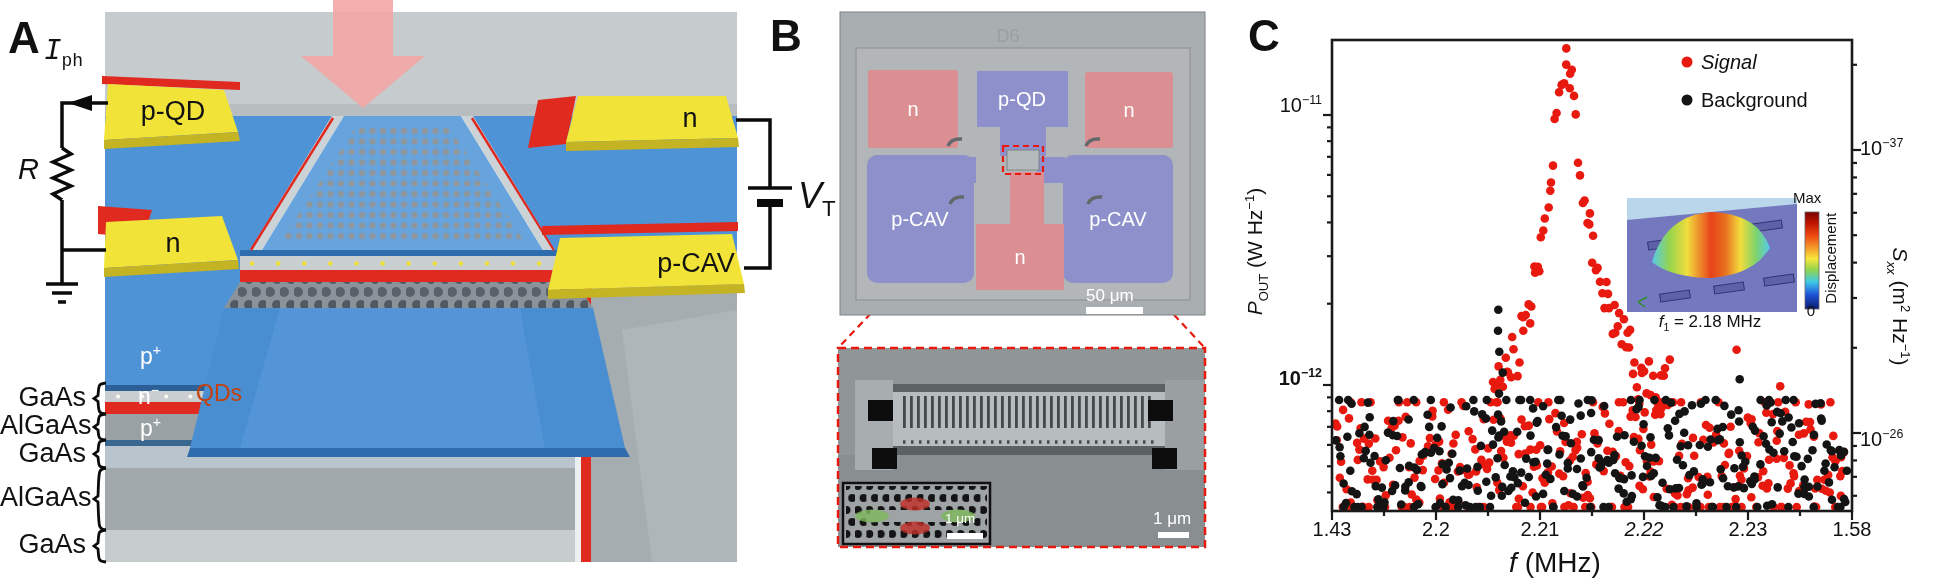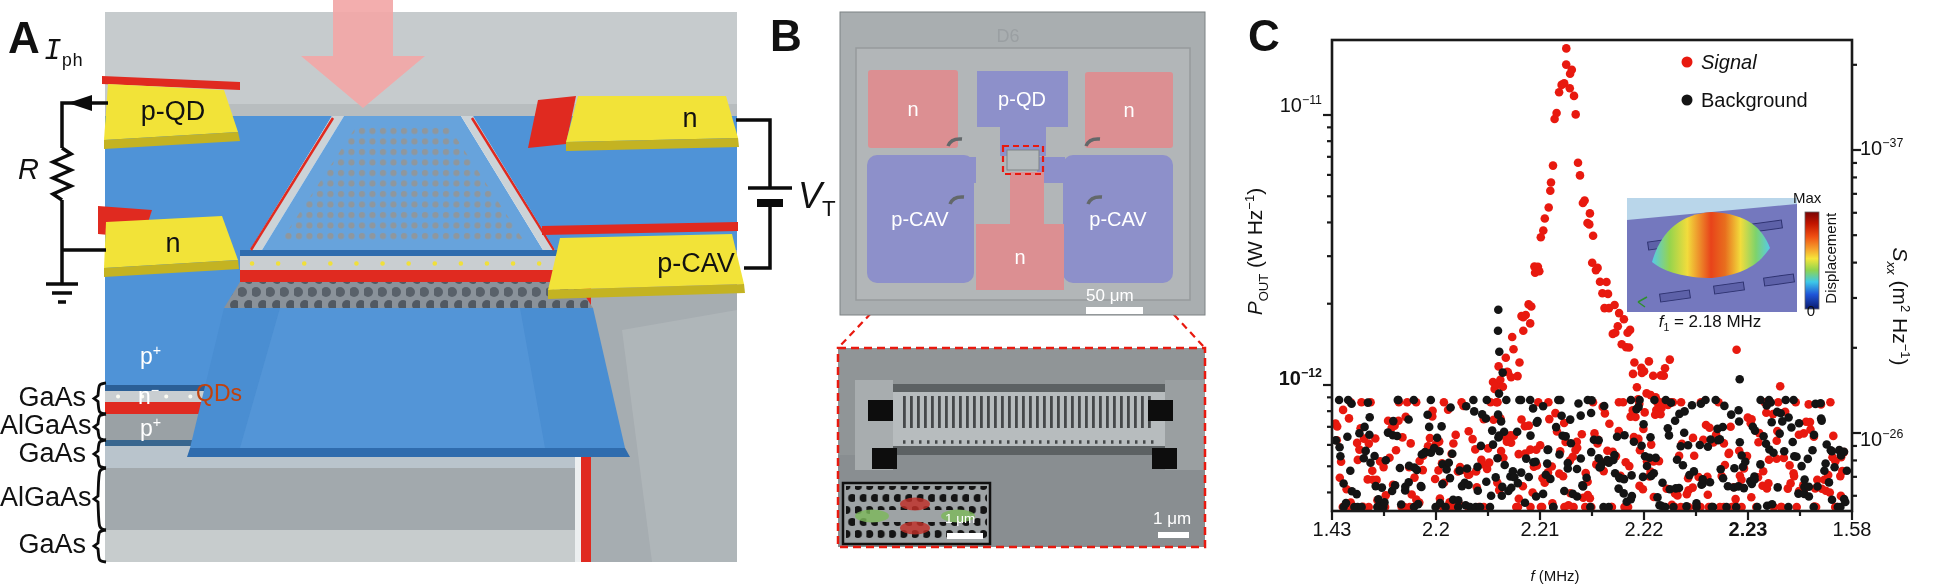--- a/index.html
+++ b/index.html
@@ -1106,31 +1106,31 @@
   <div class="t" style="left:1701px;top:89px;font-size:20px;">Background</div>
 
   <div class="t rt tick" style="left:1242px;top:94px;width:80px;"><span>10</span><span class="sup">−11</span></div>
   <div class="t rt tick" style="left:1242px;top:367px;width:80px;font-weight:bold;"><span>10</span><span class="sup">−12</span></div>
   <div class="t tick" style="left:1860px;top:137px;"><span>10</span><span class="sup">−37</span></div>
   <div class="t tick" style="left:1860px;top:420px;margin-top:8px;"><span>10</span><span class="sup">−26</span></div>
 
   <div class="t ctr tick" style="left:1287px;top:518px;width:90px;">1.43</div>
   <div class="t ctr tick" style="left:1391px;top:518px;width:90px;">2.2</div>
   <div class="t ctr tick" style="left:1495px;top:518px;width:90px;">2.21</div>
-  <div class="t ctr tick" style="left:1599px;top:518px;width:90px;">2.22</div>
-  <div class="t ctr tick" style="left:1703px;top:518px;width:90px;font-weight:bold;">2.23</div>
+  <div class="t ctr tick" style="left:1599px;top:518px;width:90px;font-style:italic;">2.22</div>
+  <div class="t ctr tick" style="left:1703px;top:518px;width:90px;">2.23</div>
   <div class="t ctr tick" style="left:1807px;top:518px;width:90px;">1.58</div>
 
   <div class="t ctr" style="left:1105px;top:240px;width:300px;font-size:21px;transform:rotate(-90deg);">
     <span class="it">P</span><span class="sub">OUT</span><span> (W Hz</span><span class="sup">−1</span><span>)</span>
   </div>
   <div class="t ctr" style="left:1750px;top:295px;width:300px;font-size:21px;transform:rotate(90deg);">
     <span class="it">S</span><span class="sub it">xx</span><span> (m</span><span class="sup">2</span><span> Hz</span><span class="sup">−1</span><span>)</span>
   </div>
-  <div class="t ctr" style="left:1490px;top:548px;width:130px;font-size:15px;margin-top:20px;">
+  <div class="t ctr" style="left:1490px;top:548px;width:130px;font-size:28px;">
     <span class="it">f</span><span> (MHz)</span>
   </div>
 
   <div class="t" style="left:1793px;top:190px;font-size:15px;">Max</div>
   <div class="t ctr" style="left:1802px;top:303px;width:18px;font-size:15px;">0</div>
   <div class="t ctr" style="left:1771px;top:250px;width:120px;font-size:15px;transform:rotate(-90deg);">Displacement</div>
   <div class="t ctr" style="left:1642px;top:313px;width:136px;font-size:17px;">
     <span class="it">f</span><span class="sub">1</span><span> = 2.18 MHz</span>
   </div>
 </div>

